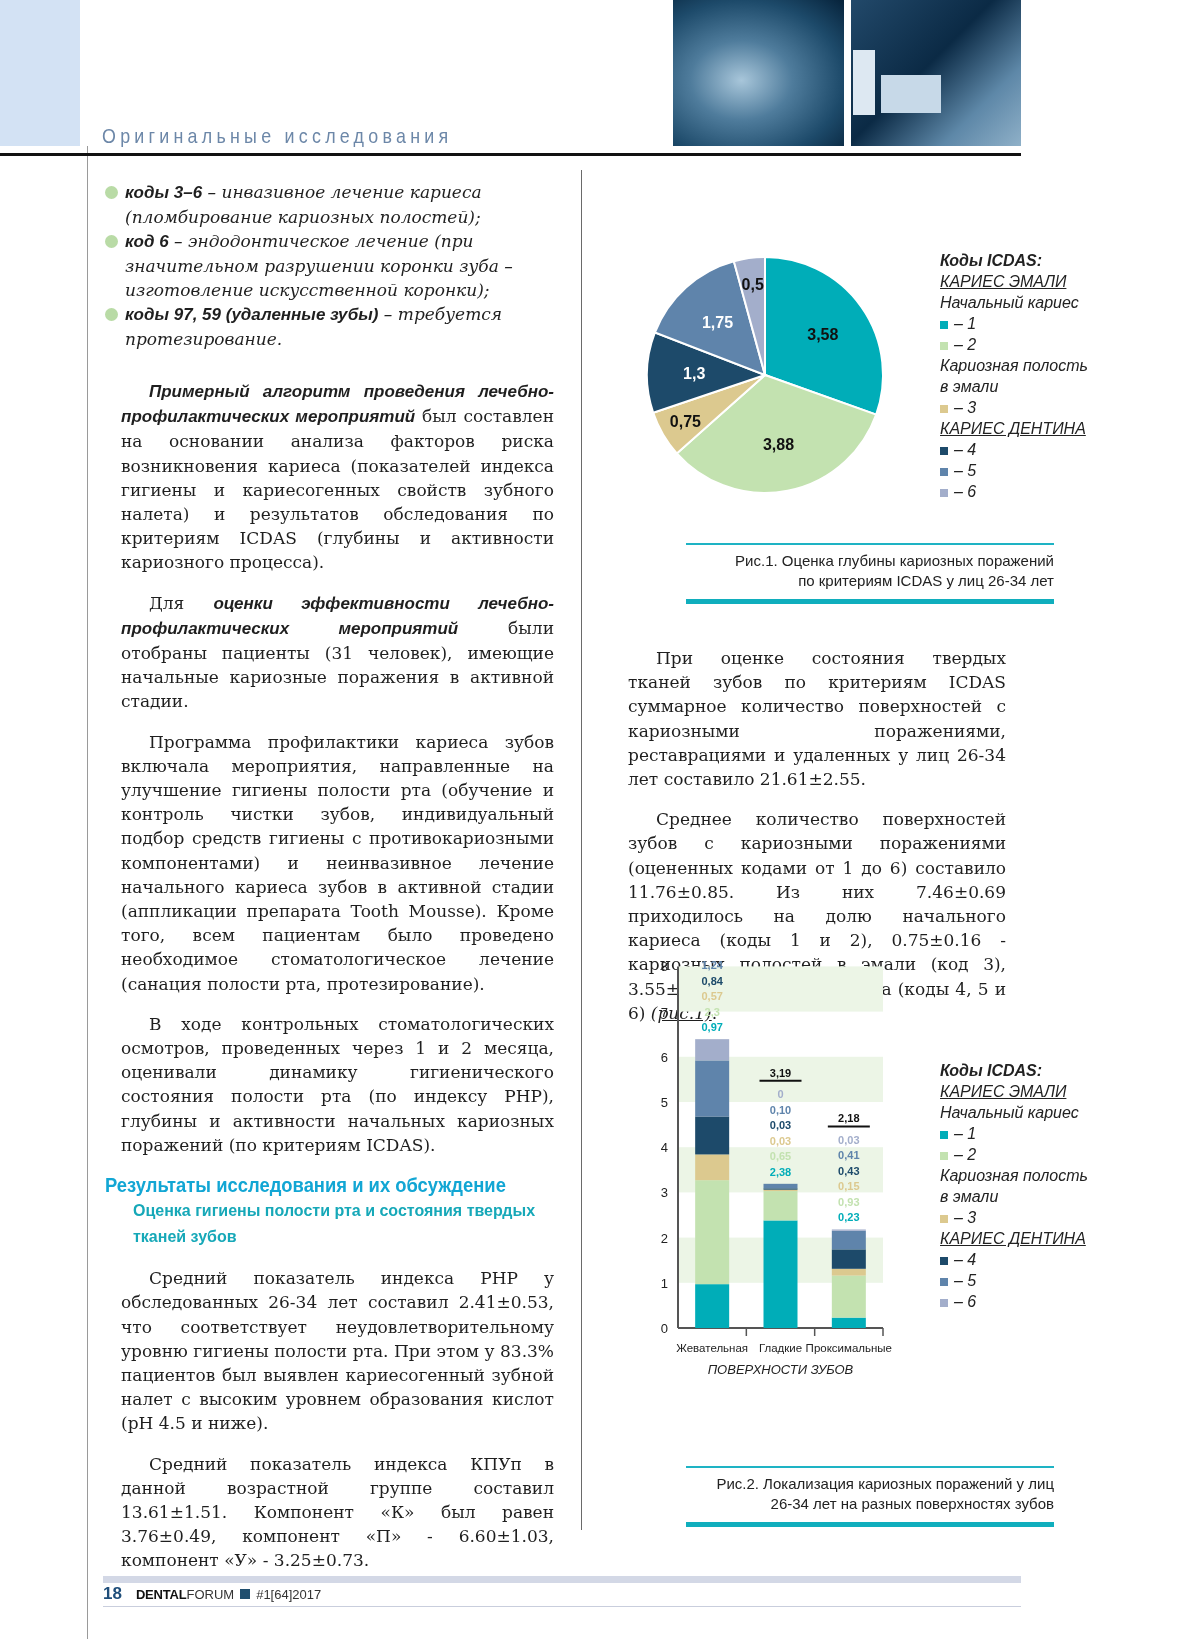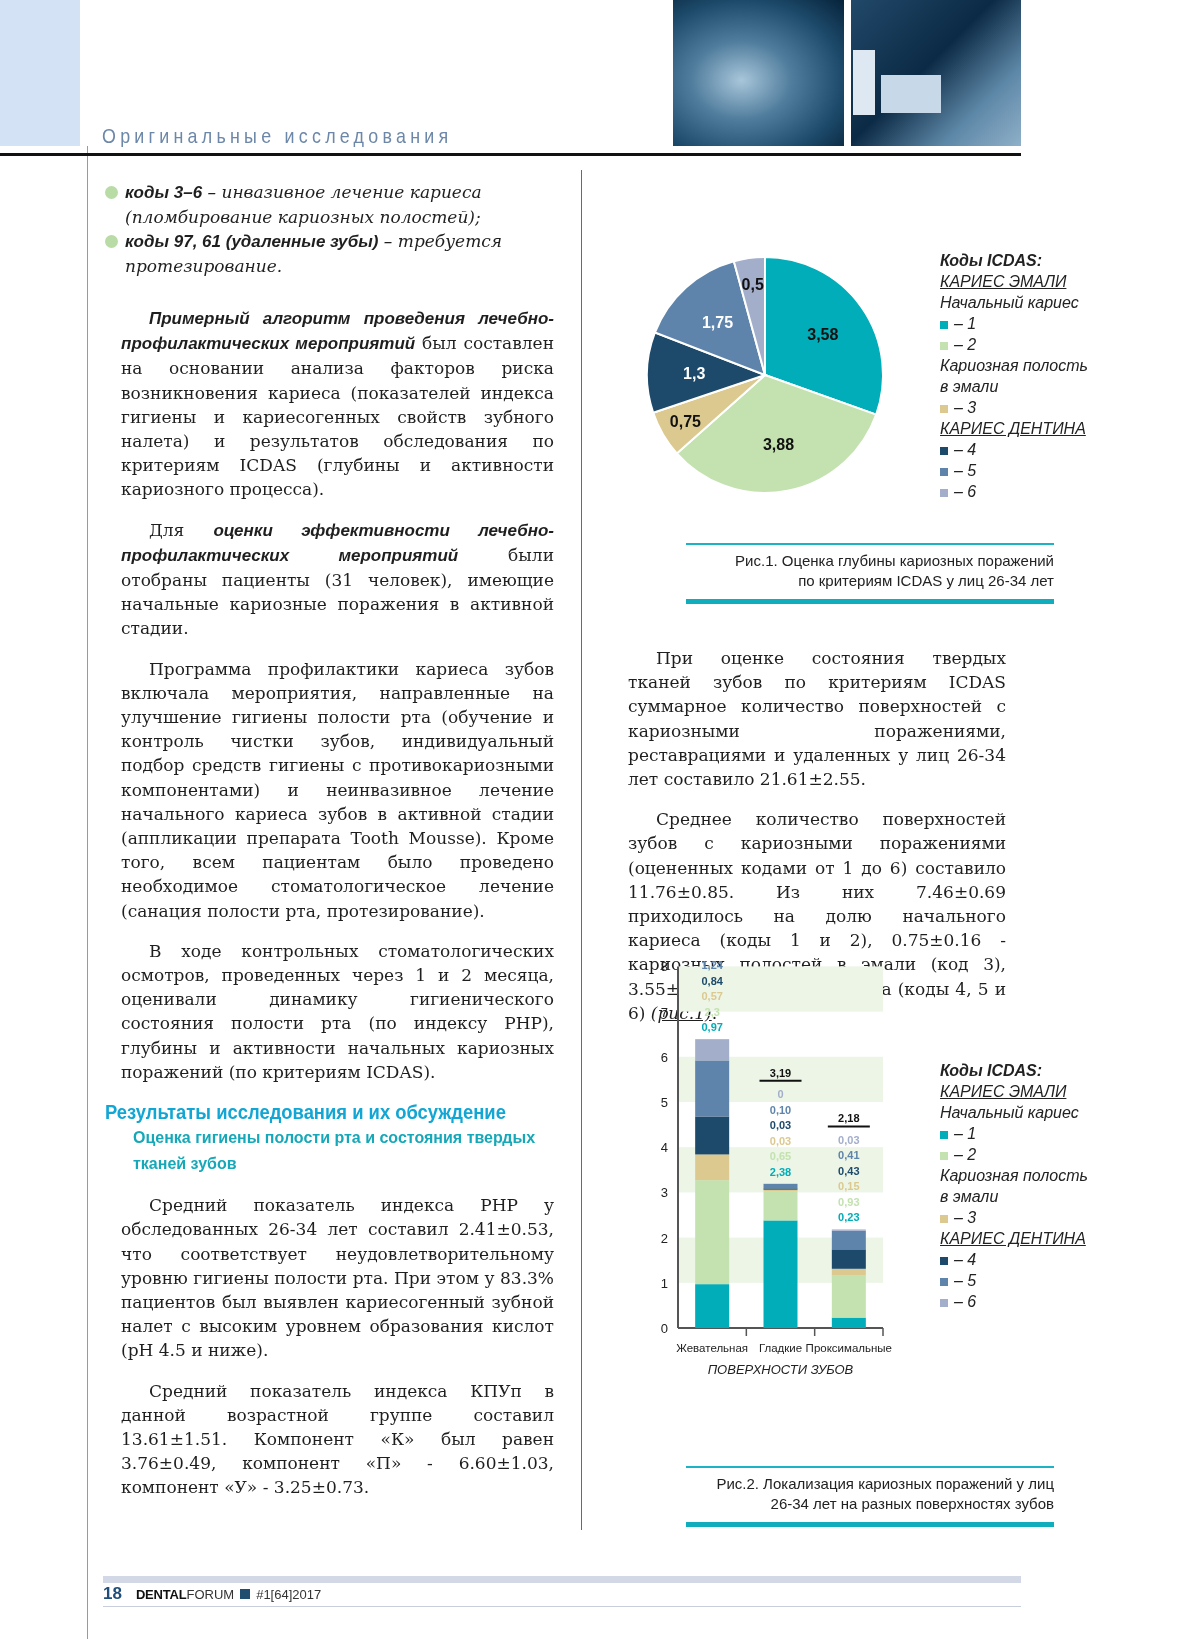--- a/index.html
+++ b/index.html
@@ -71,21 +71,25 @@
 <div class="header-rule"></div>
 <div class="col-divider"></div>
 
 <div class="col-left">
   <div class="bullet">
     <span class="dot"></span>
     <span class="b">коды 3–6</span><span class="i"> – инвазивное лечение кариеса (пломбирование кариозных полостей);</span>
   </div>
   <div class="bullet">
     <span class="dot"></span>
-    <span class="b">коды 97, 61 (удаленные зубы)</span><span class="i"> – требуется протезирование.</span>
+    <span class="b">код 6</span><span class="i"> – эндодонтическое лечение (при значительном разрушении коронки зуба – изготовление искусственной коронки);</span>
+  </div>
+  <div class="bullet">
+    <span class="dot"></span>
+    <span class="b">коды 97, 59 (удаленные зубы)</span><span class="i"> – требуется протезирование.</span>
   </div>
 
   <p class="para indent" style="margin-top:28px"><span class="bi">Примерный алгоритм проведения лечебно-профилактических мероприятий</span><span> был составлен на основании анализа факторов риска возникновения кариеса (показателей индекса гигиены и кариесогенных свойств зубного налета) и результатов обследования по критериям ICDAS (глубины и активности кариозного процесса).</span></p>
   <p class="para indent"><span>Для </span><span class="bi">оценки эффективности лечебно-профилактических мероприятий</span><span> были отобраны пациенты (31 человек), имеющие начальные кариозные поражения в активной стадии.</span></p>
   <p class="para indent">Программа профилактики кариеса зубов включала мероприятия, направленные на улучшение гигиены полости рта (обучение и контроль чистки зубов, индивидуальный подбор средств гигиены с противокариозными компонентами) и неинвазивное лечение начального кариеса зубов в активной стадии (аппликации препарата Tooth Mousse). Кроме того, всем пациентам было проведено необходимое стоматологическое лечение (санация полости рта, протезирование).</p>
   <p class="para indent">В ходе контрольных стоматологических осмотров, проведенных через 1 и 2 месяца, оценивали динамику гигиенического состояния полости рта (по индексу PHP), глубины и активности начальных кариозных поражений (по критериям ICDAS).</p>
 
   <div class="h-results">Результаты исследования и их обсуждение</div>
   <div class="h-sub">Оценка гигиены полости рта и состояния твердых тканей зубов</div>
   <p class="para indent">Средний показатель индекса PHP у обследованных 26-34 лет составил 2.41±0.53, что соответствует неудовлетворительному уровню гигиены полости рта. При этом у 83.3% пациентов был выявлен кариесогенный зубной налет с высоким уровнем образования кислот (pH 4.5 и ниже).</p>

